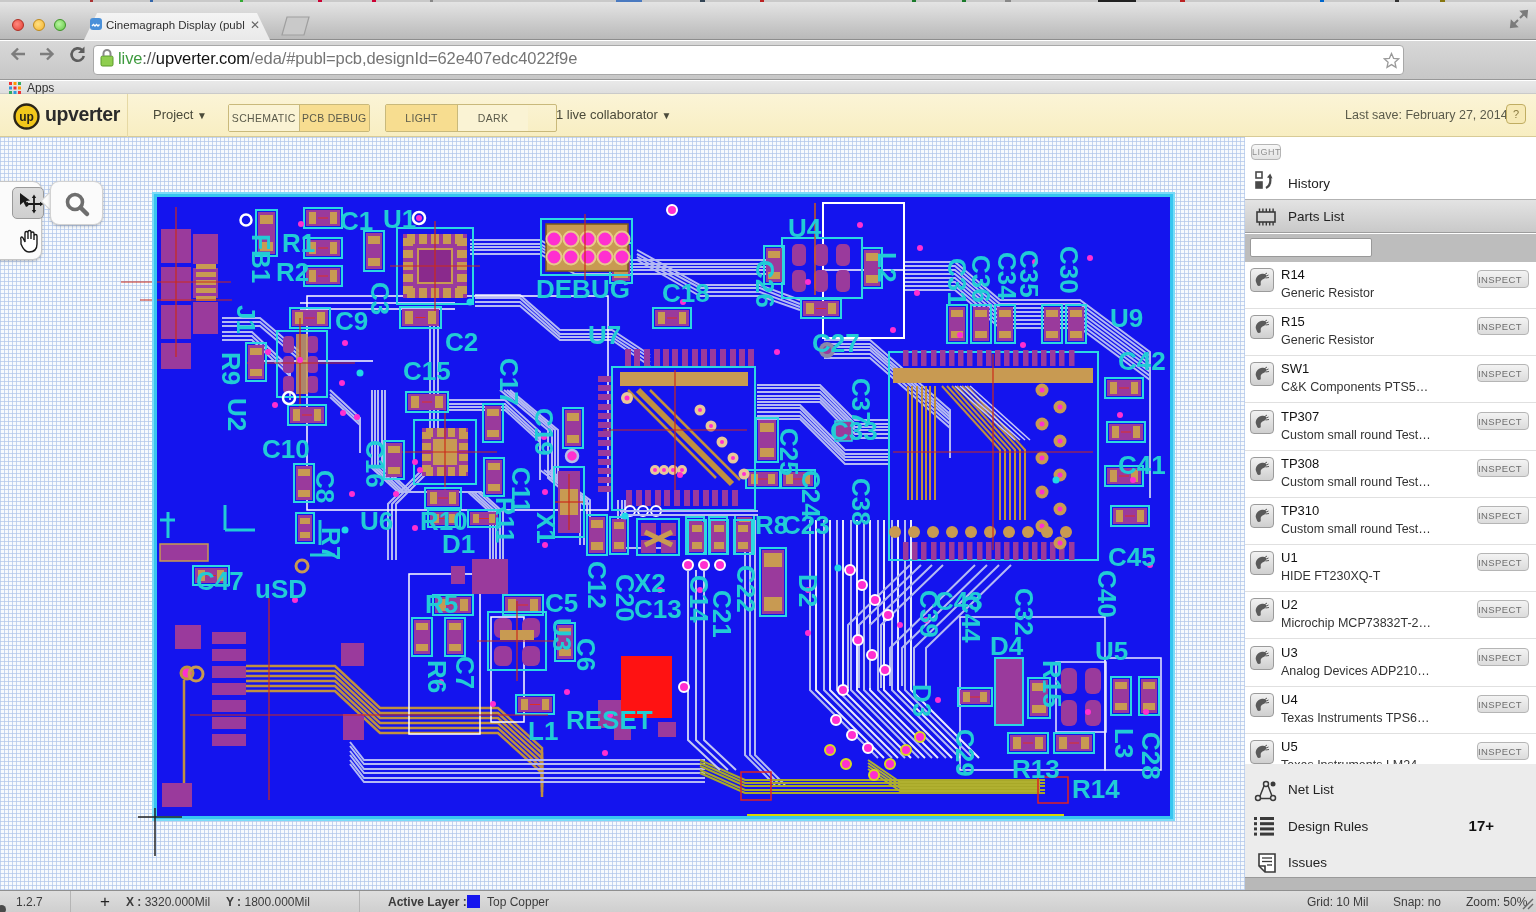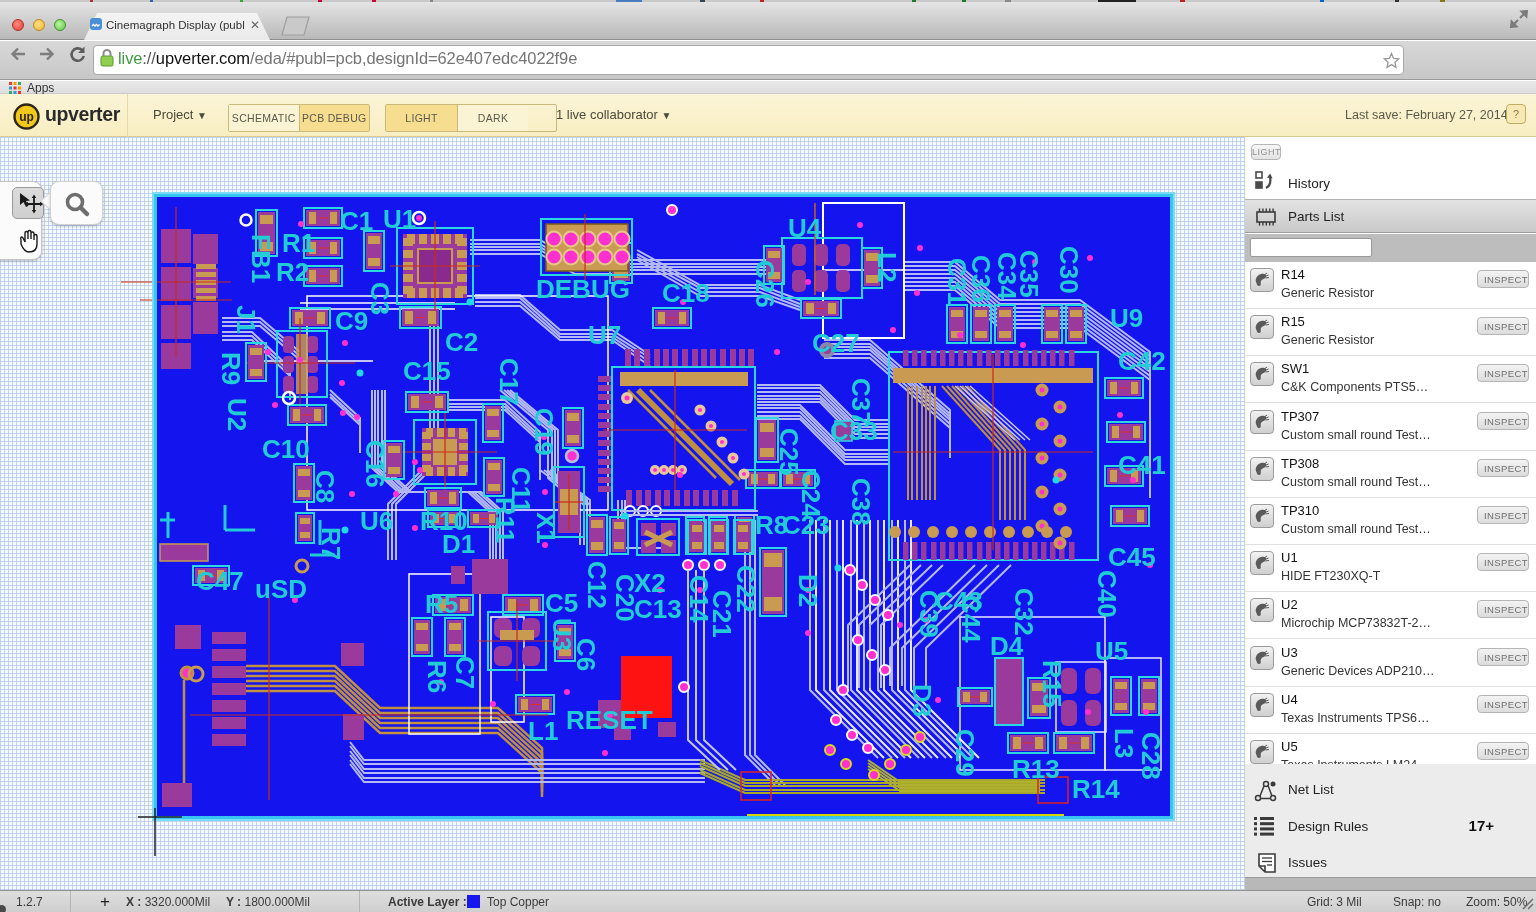--- a/index.html
+++ b/index.html
@@ -27,21 +27,21 @@
 .sidebar{left:1245px;top:0px;width:291px;height:753px;background:#fff}
 .hide{left:6px;top:7px;width:30px;height:16px;border:1px solid #b5b5b5;border-radius:4px;background:linear-gradient(#f7f7f7,#e3e3e3);font-size:9px;color:#909090;text-align:center;line-height:15px;letter-spacing:0.5px}
 .shead{left:0;top:62px;width:301px;height:34px;background:linear-gradient(#e3e3e3,#c9c9c9);border-top:1px solid #b2b2b2;border-bottom:1px solid #9c9c9c}
 .ssearch{left:0;top:97px;width:291px;height:28px;background:#bdbdbd}
 .sinput{left:5px;top:4px;width:122px;height:19px;background:#fff;border:1px solid #999;border-radius:2px}
 .plist{left:0;top:125px;width:291px;height:502px;overflow:hidden;position:absolute}
 .prow{position:absolute;left:0;width:291px;height:47px;border-bottom:1px solid #e0e0e0}
 .picon{position:absolute;left:5px;top:6px;width:24px;height:24px;border:1px solid #9b9b9b;border-radius:4px;background:linear-gradient(#f2f2f2,#cfcfcf);display:flex;align-items:center;justify-content:center}
 .pname{position:absolute;left:36px;top:5px;font-size:13px;color:#111}
 .pdesc{position:absolute;left:36px;top:24px;font-size:12.5px;color:#333}
-.inspect{position:absolute;right:7px;top:8px;width:52px;height:18px;border:1px solid #b5b5b5;border-radius:4px;background:linear-gradient(#f3f3f3,#dcdcdc);font-size:9.5px;color:#6e6e6e;text-align:right;line-height:17px;letter-spacing:0.4px}
+.inspect{position:absolute;right:7px;top:8px;width:52px;height:18px;border:1px solid #b5b5b5;border-radius:4px;background:linear-gradient(#f3f3f3,#dcdcdc);font-size:9.5px;color:#6e6e6e;text-align:left;line-height:17px;letter-spacing:0.4px}
 .graysec{left:0;top:627px;width:291px;height:114px;background:#ececec}
 .srow{position:absolute;left:0;width:257px;height:36px}
 .sicon{position:absolute;left:8px;top:7px}
 .stext{position:absolute;left:43px;top:10px;font-size:13.5px;color:#222}
 .statusbar{left:0;top:890px;width:1536px;height:22px;background:linear-gradient(#dedede,#cfcfcf);border-top:1px solid #8f8f8f;font-size:12px;color:#3c3c3c}
 .sv{position:absolute;top:0;width:1px;height:22px;background:#b5b5b5}
 .st{position:absolute;top:4px}
 </style></head><body>
 <div class="abs titlebar">
  <div class="speck"></div>
@@ -1266,21 +1266,21 @@
           <div class="inspect">INSPECT</div>
         </div>
         <div class="prow" style="top:378px">
 <div class="picon">
             <svg width="18" height="18" viewBox="0 0 18 18">
               <path d="M3 11 C2 8 4 4 8 3 C12 2 14 4 13 6 C12 8 9 8 8 10 C7 12 9 15 6 15 C4 15 4 13 3 11 Z" fill="#5a5a5a"></path>
               <path d="M11 4 L14 2 M12 5.5 L15.5 4 M12.5 7 L16 6.5" stroke="#5a5a5a" stroke-width="1"></path>
             </svg>
           </div>
 <div class="pname">U3</div>
-          <div class="pdesc">Generic Devices ADP210…</div>
+          <div class="pdesc">Analog Devices ADP210…</div>
           <div class="inspect">INSPECT</div>
         </div>
         <div class="prow" style="top:425px">
 <div class="picon">
             <svg width="18" height="18" viewBox="0 0 18 18">
               <path d="M3 11 C2 8 4 4 8 3 C12 2 14 4 13 6 C12 8 9 8 8 10 C7 12 9 15 6 15 C4 15 4 13 3 11 Z" fill="#5a5a5a"></path>
               <path d="M11 4 L14 2 M12 5.5 L15.5 4 M12.5 7 L16 6.5" stroke="#5a5a5a" stroke-width="1"></path>
             </svg>
           </div>
 <div class="pname">U4</div>
@@ -1349,21 +1349,21 @@
     <div class="abs" style="left:-3px;top:14px;width:9px;height:9px;border-radius:50%;background:#4a4a4a"></div>
  <div class="st" style="left:16px">1.2.7</div>
  <div class="sv" style="left:70px"></div>
  <div class="st" style="left:100px;font-size:17px;top:1px;color:#222">+</div>
  <div class="st" style="left:126px"><b>X :</b> 3320.000Mil</div>
  <div class="st" style="left:226px"><b>Y :</b> 1800.000Mil</div>
  <div class="sv" style="left:359px"></div>
  <div class="st" style="left:388px"><b>Active Layer :</b></div>
  <div class="st" style="left:467px;top:4px;width:13px;height:13px;background:#1616ee"></div>
  <div class="st" style="left:487px">Top Copper</div>
- <div class="st" style="left:1307px">Grid: 3 Mil</div>
+ <div class="st" style="left:1307px">Grid: 10 Mil</div>
  <div class="st" style="left:1393px">Snap: no</div>
  <div class="st" style="left:1466px">Zoom: 50%</div>
 </div>
 <svg class="abs" style="left:1520px;top:898px" width="14" height="12" viewBox="0 0 14 12">
     <g stroke="#6a6a6a" stroke-width="1.5">
       <line x1="3" y1="11" x2="13" y2="1"></line>
       <line x1="8" y1="11" x2="13" y2="6"></line>
     </g>
   </svg>
 </body></html>

